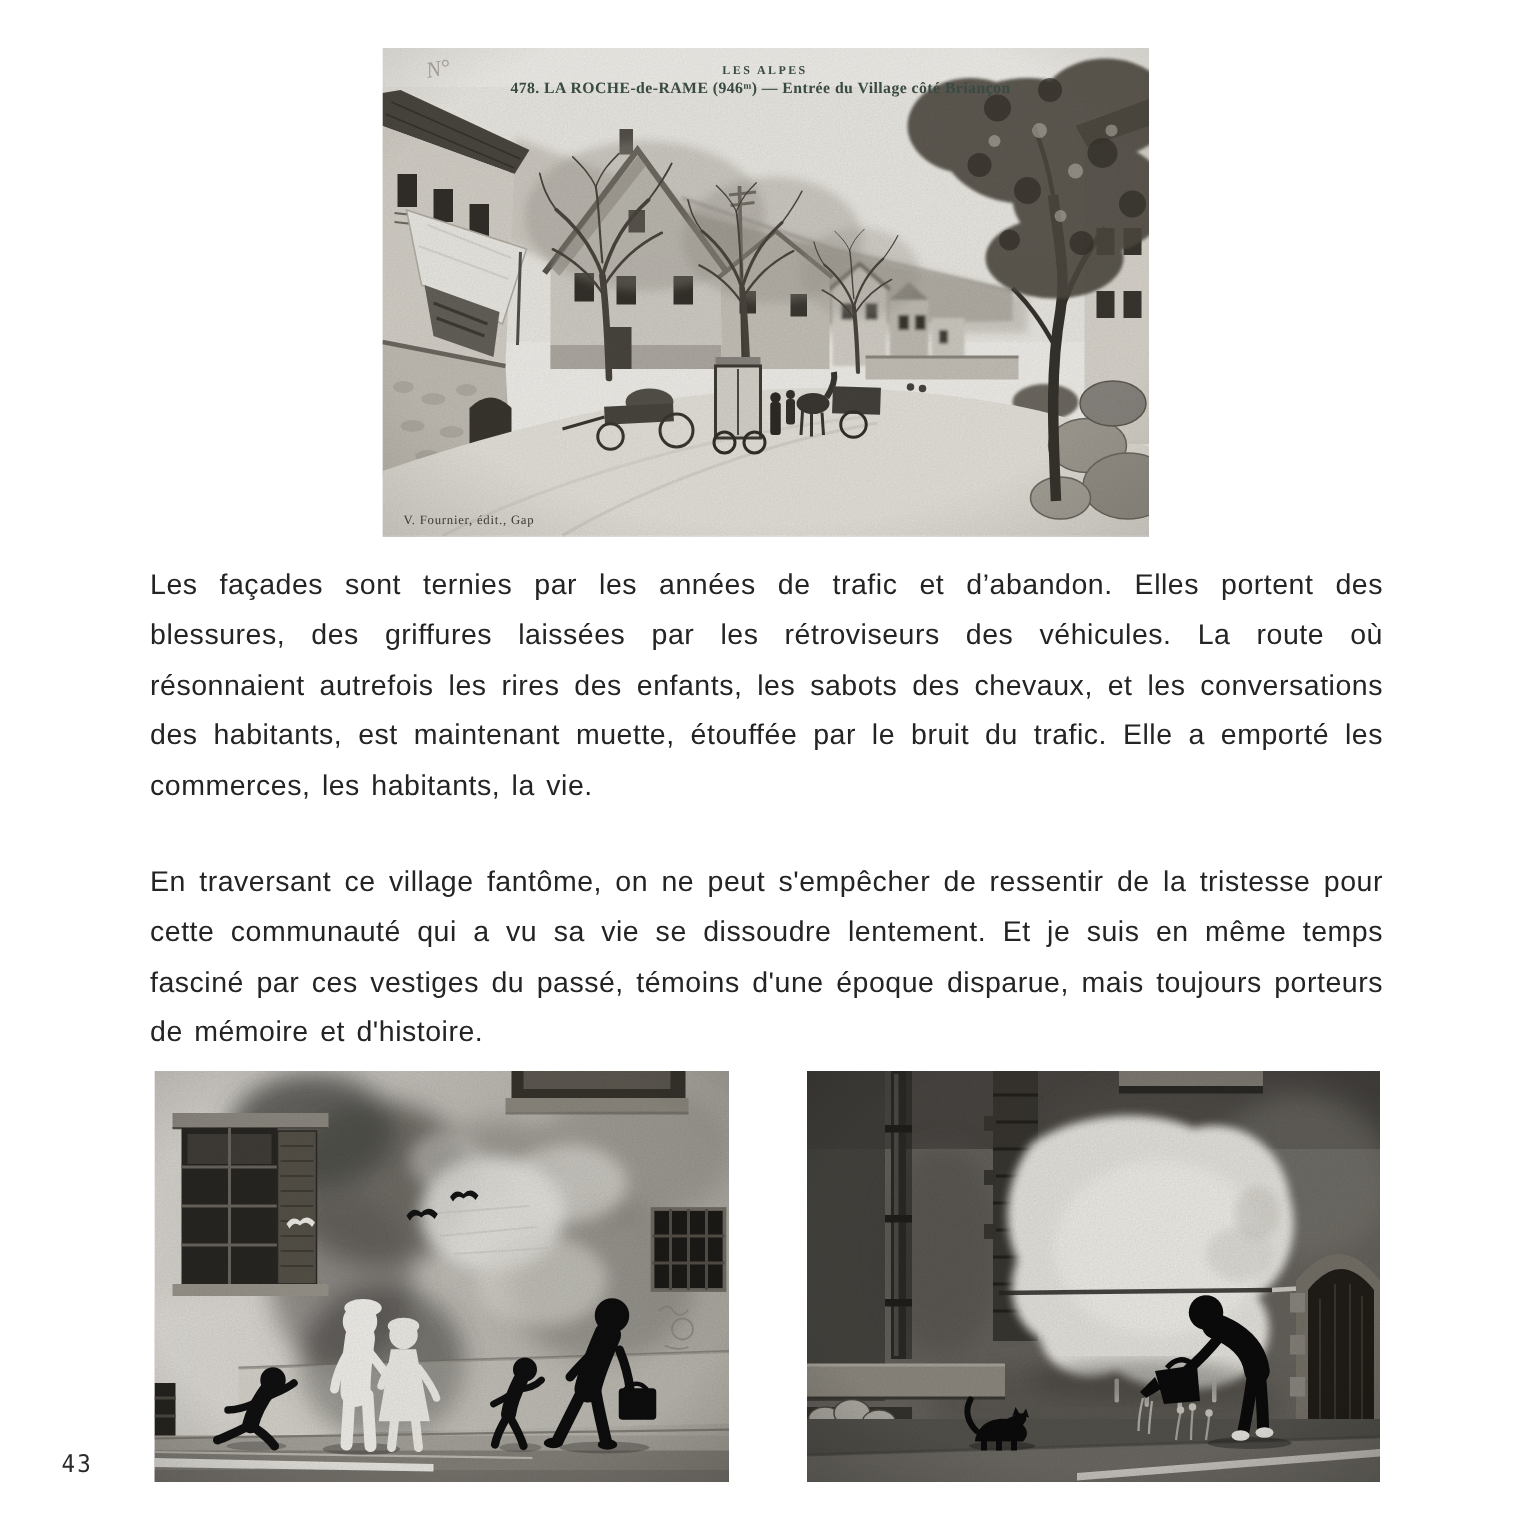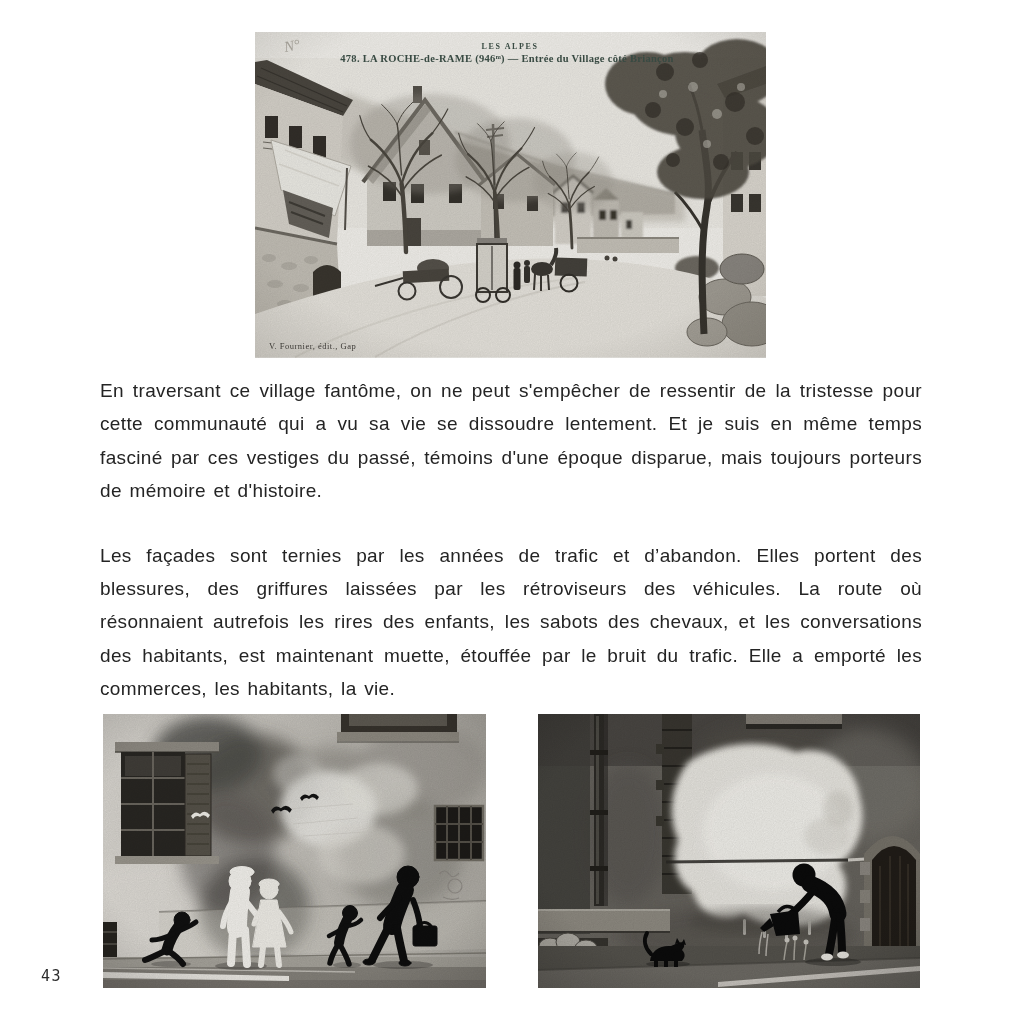--- a/index.html
+++ b/index.html
@@ -235,22 +235,22 @@
   <text x="255" y="17" text-anchor="middle" font-family="Liberation Serif, serif" font-weight="bold" font-size="8" letter-spacing="1.6" fill="#3d5048">LES ALPES</text>
   <text x="252" y="30" text-anchor="middle" font-family="Liberation Serif, serif" font-weight="bold" font-size="10.5" letter-spacing="0.3" fill="#3d5048">478. LA ROCHE-de-RAME (946ᵐ) — Entrée du Village côté Briançon</text>
   <text x="14" y="317" font-family="Liberation Serif, serif" font-size="8.5" letter-spacing="0.5" fill="#403e3a">V. Fournier, édit., Gap</text>
 
   <rect width="511" height="326" filter="url(#p_noise)" opacity="0.09"></rect>
   <rect width="511" height="326" fill="url(#p_vg)"></rect>
 </svg>
 </div>
 
 <div class="text-block">
+  <p>Les façades sont ternies par les années de trafic et d’abandon. Elles portent des blessures, des griffures laissées par les rétroviseurs des véhicules. La route où résonnaient autrefois les rires des enfants, les sabots des chevaux, et les conversations des habitants, est maintenant muette, étouffée par le bruit du trafic. Elle a emporté les commerces, les habitants, la vie.</p>
   <p>En traversant ce village fantôme, on ne peut s'empêcher de ressentir de la tristesse pour cette communauté qui a vu sa vie se dissoudre lentement. Et je suis en même temps fasciné par ces vestiges du passé, témoins d'une époque disparue, mais toujours porteurs de mémoire et d'histoire.</p>
-  <p>Les façades sont ternies par les années de trafic et d’abandon. Elles portent des blessures, des griffures laissées par les rétroviseurs des véhicules. La route où résonnaient autrefois les rires des enfants, les sabots des chevaux, et les conversations des habitants, est maintenant muette, étouffée par le bruit du trafic. Elle a emporté les commerces, les habitants, la vie.</p>
 </div>
 
 <div class="mural-left-wrap">
 <svg viewBox="0 0 383 274" width="383" height="274">
   <defs>
     <linearGradient id="ml_wall" x1="0" y1="0" x2="1" y2="0">
       <stop offset="0" stop-color="#dad7d1"></stop>
           <stop offset="1" stop-color="#aeaba4"></stop>
     </linearGradient>
     <filter id="ml_noise" x="0" y="0" width="100%" height="100%">

